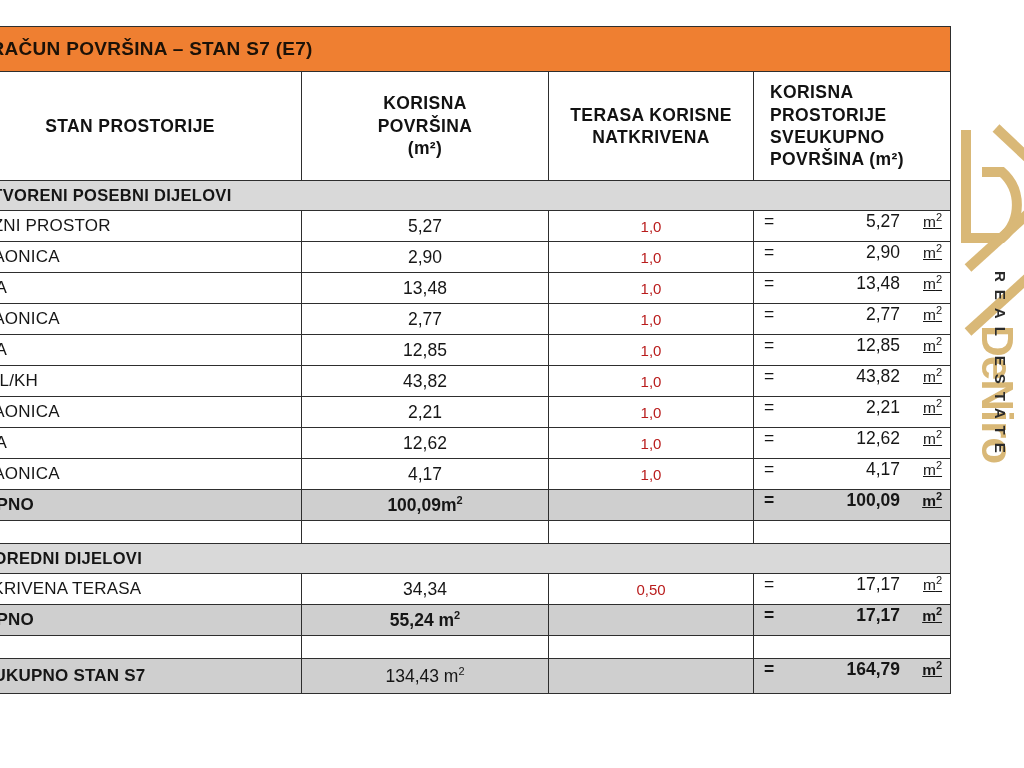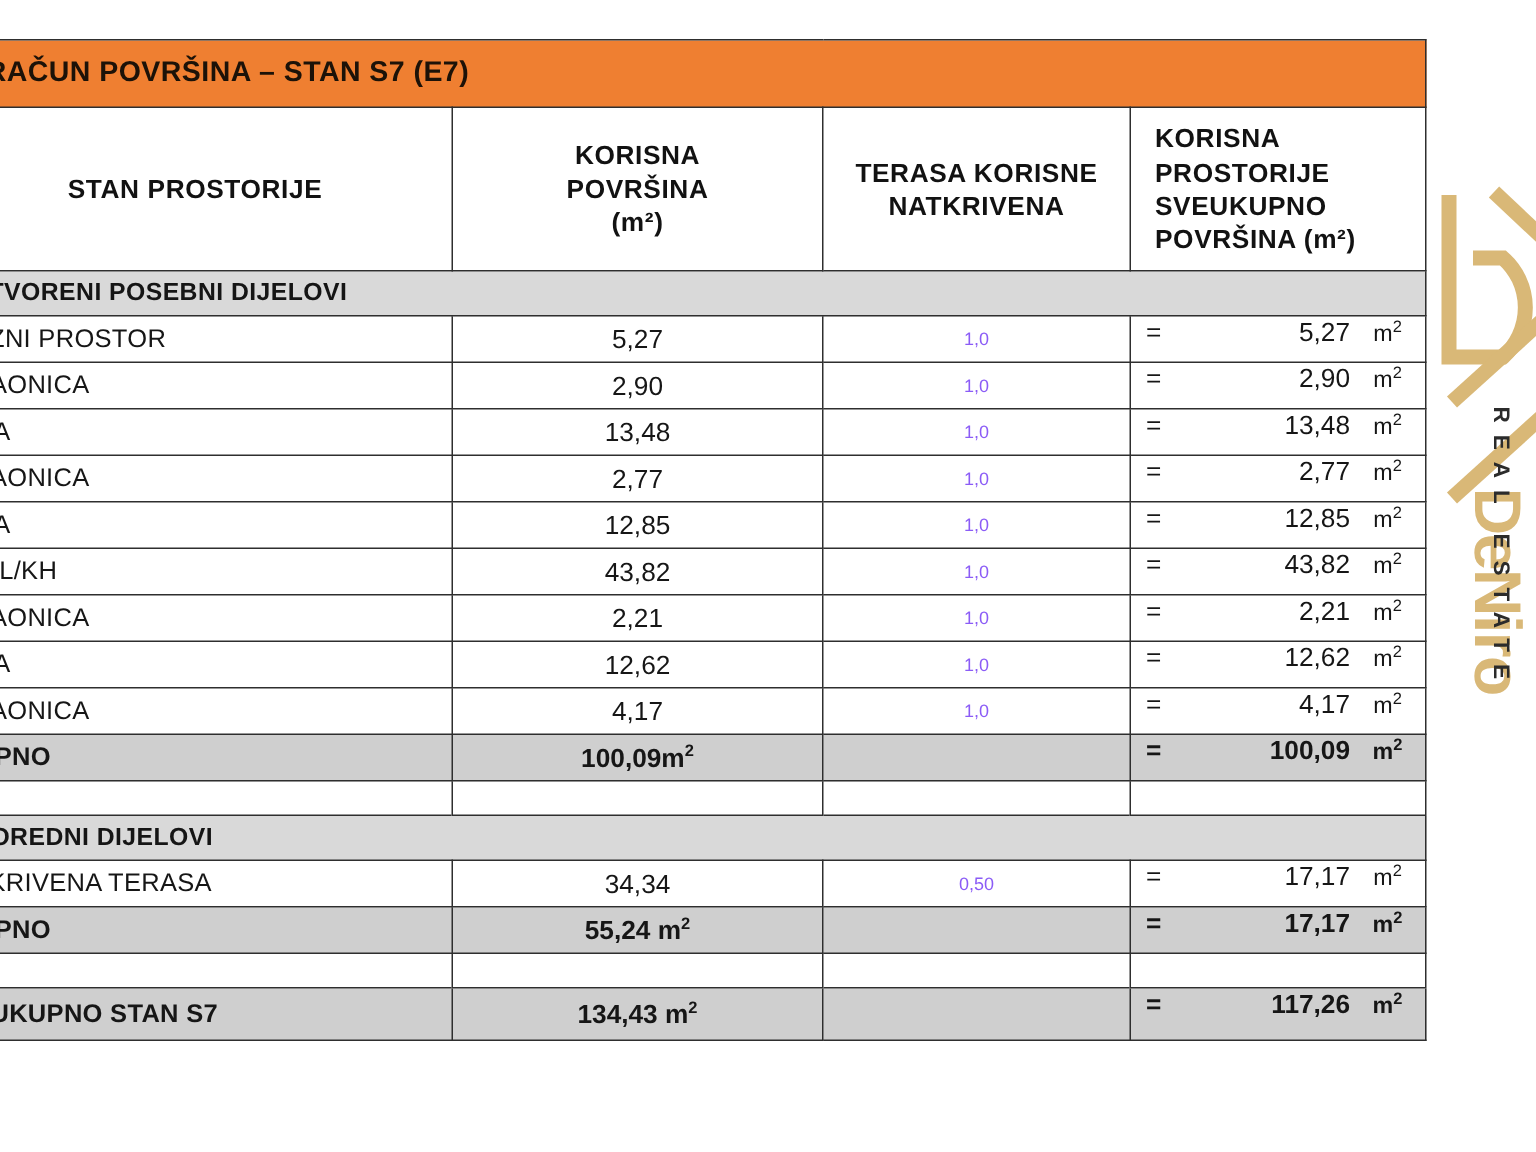--- a/index.html
+++ b/index.html
@@ -186,52 +186,52 @@
     padding-left: 12px;
     white-space: nowrap;
     letter-spacing: 0.2px;
   }
   td.cell-area {
     font-size: 17.5px;
     color: #161616;
     text-align: center;
   }
   td.cell-coef {
-    font-size: 12px;
-    color: #8b5cf6;
+    font-size: 15px;
+    color: #b91c1c;
     text-align: center;
   }
   td.cell-val {
     font-size: 17.5px;
     color: #161616;
     padding: 0;
   }
   .val-inner {
     display: flex;
     align-items: baseline;
     height: 30px;
     padding: 0 8px 0 10px;
     box-sizing: border-box;
   }
   .val-eq { width: 28px; flex: 0 0 28px; text-align: left; }
   .val-num { flex: 1 1 auto; text-align: right; padding-right: 8px; white-space: nowrap; }
-  .val-unit { flex: 0 0 34px; text-align: center; white-space: nowrap; font-size: 15.5px; }
+  .val-unit { flex: 0 0 34px; text-align: right; white-space: nowrap; font-size: 15.5px; text-decoration: underline; }
   .sup { font-size: 11px; vertical-align: super; }
 
   
   tr.total-row td { background: #cfcfcf; height: 30px; }
   tr.total-row td.cell-desc { font-weight: bold; font-size: 17px; }
   tr.total-row td.cell-area { font-weight: bold; }
   tr.total-row .val-inner { font-weight: bold; }
   tr.total-row .val-eq { font-weight: bold; }
 
   
   tr.grand-row td { background: #cfcfcf; height: 34px; }
   tr.grand-row td.cell-desc { font-weight: bold; font-size: 17px; letter-spacing: 0.2px; }
-  tr.grand-row td.cell-area { font-weight: bold; font-size: 17.5px; }
+  tr.grand-row td.cell-area { font-weight: normal; font-size: 17.5px; }
   tr.grand-row .val-inner { font-weight: bold; height: 34px; }
 
   
   tr.spacer-row td {
     height: 22px;
     background: #ffffff;
     border-left: 1px solid #2e2e2e;
     border-right: 1px solid #2e2e2e;
     border-top: 1px solid #2e2e2e;
     border-bottom: none;
@@ -468,21 +468,21 @@
           <td></td>
         </tr>
 
         <tr class="grand-row">
           <td class="cell-desc">SVEUKUPNO STAN S7</td>
           <td class="cell-area"><span>134,43 m</span><span class="sup">2</span></td>
           <td class="cell-coef"></td>
           <td class="cell-val">
             <div class="val-inner">
               <span class="val-eq">=</span>
-              <span class="val-num">117,26</span>
+              <span class="val-num">164,79</span>
               <span class="val-unit"><span>m</span><span class="sup">2</span></span>
             </div>
           </td>
         </tr>
 
       </tbody>
     </table>
   </div>
 </div>
 

